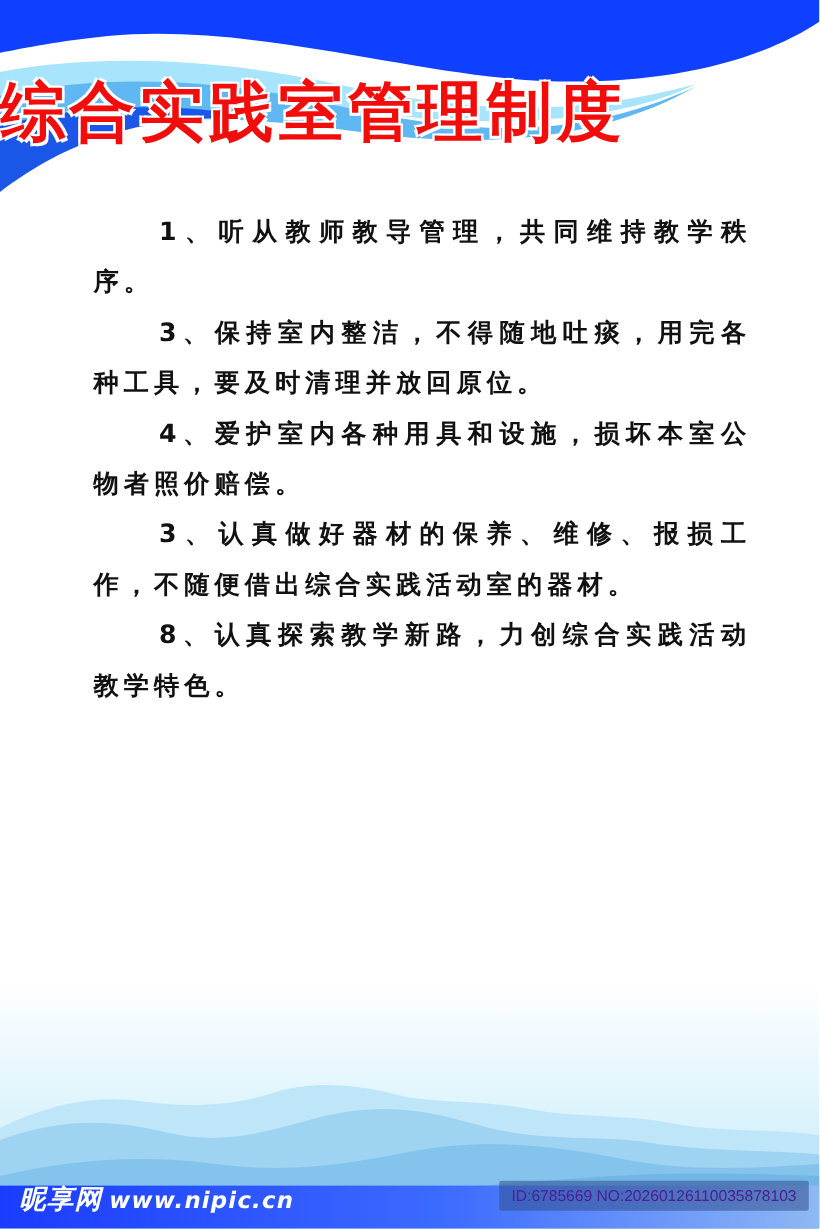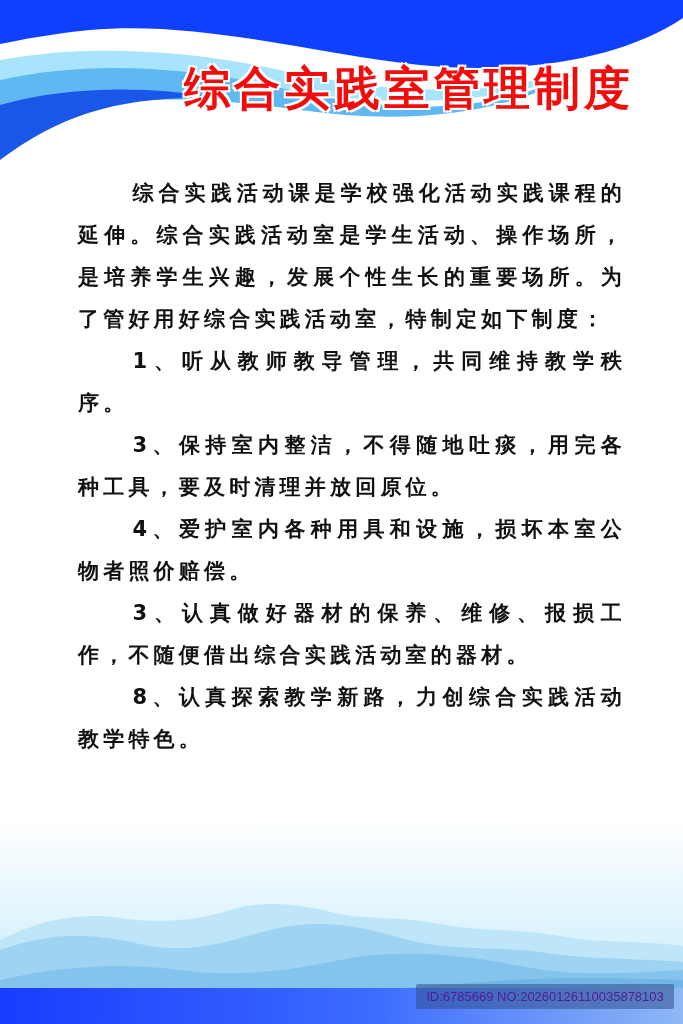--- a/index.html
+++ b/index.html
@@ -1,20 +1,20 @@
 <!DOCTYPE html>
 <html><head>
 <meta charset="utf-8">
 <style>
   html, body { margin: 0; padding: 0; }
   body { width: 683px; height: 1024px; position: relative; overflow: hidden; background: #ffffff; font-family: "DejaVu Sans", sans-serif; }
   .poster { position: absolute; left: 0; top: 0; width: 683px; height: 1024px; overflow: hidden; background: #ffffff; }
   .top-wave { position: absolute; left: 0; top: 0; width: 683px; height: 200px; }
   .mountains { position: absolute; left: 0; top: 820px; width: 683px; height: 204px; }
-  .title { position: absolute; left: 0; top: 58px; width: 634px; text-align: right; font-family: "DejaVu Sans", sans-serif; font-weight: bold; font-size: 46px; letter-spacing: 4px; color: #f20d0d; -webkit-text-stroke: 1.5px #ffffff; paint-order: stroke fill; text-shadow: 2px 2px 0 #ffffff, -2px -2px 0 #ffffff, 2px -2px 0 #ffffff, -2px 2px 0 #ffffff; margin: 0; }
+  .title { position: absolute; left: 0; top: 58px; width: 634px; text-align: left; font-family: "DejaVu Sans", sans-serif; font-weight: bold; font-size: 54px; letter-spacing: 4px; color: #f20d0d; -webkit-text-stroke: 1.5px #ffffff; paint-order: stroke fill; text-shadow: 2px 2px 0 #ffffff, -2px -2px 0 #ffffff, 2px -2px 0 #ffffff, -2px 2px 0 #ffffff; margin: 0; }
   .body-text { position: absolute; left: 78px; top: 172px; width: 548px; font-family: "DejaVu Sans", sans-serif; font-size: 21px; line-height: 42px; letter-spacing: 4.2px; color: #111111; font-weight: bold; text-align: justify; }
   .intro { margin: 0; text-indent: 2.6em; }
   .rule { margin: 0; text-indent: 2.6em; }
   .watermark-logo { position: absolute; left: 16px; top: 985px; font-family: "DejaVu Sans", sans-serif; font-weight: bold; font-style: italic; font-size: 22px; color: #ffffff; letter-spacing: 1px; }
   .watermark-url { font-size: 19px; margin-left: 6px; }
   .watermark-id { position: absolute; left: 416px; top: 984px; width: 258px; height: 25px; background: rgba(50, 80, 140, 0.55); color: #4c1d95; font-family: "Liberation Sans", sans-serif; font-size: 13px; line-height: 25px; text-align: center; border-radius: 2px; }
 </style>
 </head>
 <body>
 
@@ -44,23 +44,25 @@
     <path d="M0,120 C40,100 80,92 120,98 C160,104 200,100 230,90 C260,80 300,84 330,92 C360,100 400,96 440,104 C480,112 520,108 560,116 C600,124 640,120 683,126 L683,204 L0,204 Z" fill="#bfe6f8"></path>
     <path d="M0,130 C50,112 90,112 140,124 C190,136 230,120 270,110 C320,98 360,106 400,118 C450,132 500,126 540,132 C590,140 640,138 683,142 L683,204 L0,204 Z" fill="#9fd3f2"></path>
     <path d="M0,160 C60,146 120,142 180,150 C240,158 290,150 340,140 C400,128 460,134 520,146 C570,156 620,154 683,150 L683,204 L0,204 Z" fill="#84c4ec"></path>
     <path d="M0,178 C80,170 160,168 240,172 C320,176 400,168 480,162 C560,156 620,158 683,160 L683,204 L0,204 Z" fill="#72b6e6"></path>
     <rect x="0" y="168" width="683" height="36" fill="url(#footer)"></rect>
   </svg>
 
   <h1 class="title">综合实践室管理制度</h1>
 
   <div class="body-text">
-    <p class="intro">综合实践活动课是学校强化活动实践课程的延伸。综合实践活动室是学生活动、操作场所，是培养学生兴趣，发展个性生长的重要场所。为了管好用好综合实践活动室，特制定如下制度：</p>
     <p class="rule">1、听从教师教导管理，共同维持教学秩序。</p>
     <p class="rule">3、保持室内整洁，不得随地吐痰，用完各种工具，要及时清理并放回原位。</p>
     <p class="rule">4、爱护室内各种用具和设施，损坏本室公物者照价赔偿。</p>
     <p class="rule">3、认真做好器材的保养、维修、报损工作，不随便借出综合实践活动室的器材。</p>
     <p class="rule">8、认真探索教学新路，力创综合实践活动教学特色。</p>
   </div>
 
+  <div class="watermark-logo">
+    <span>昵享网</span><span class="watermark-url">www.nipic.cn</span>
+  </div>
 
   <div class="watermark-id">ID:6785669 NO:20260126110035878103</div>
 </div>
 
 </body></html>

